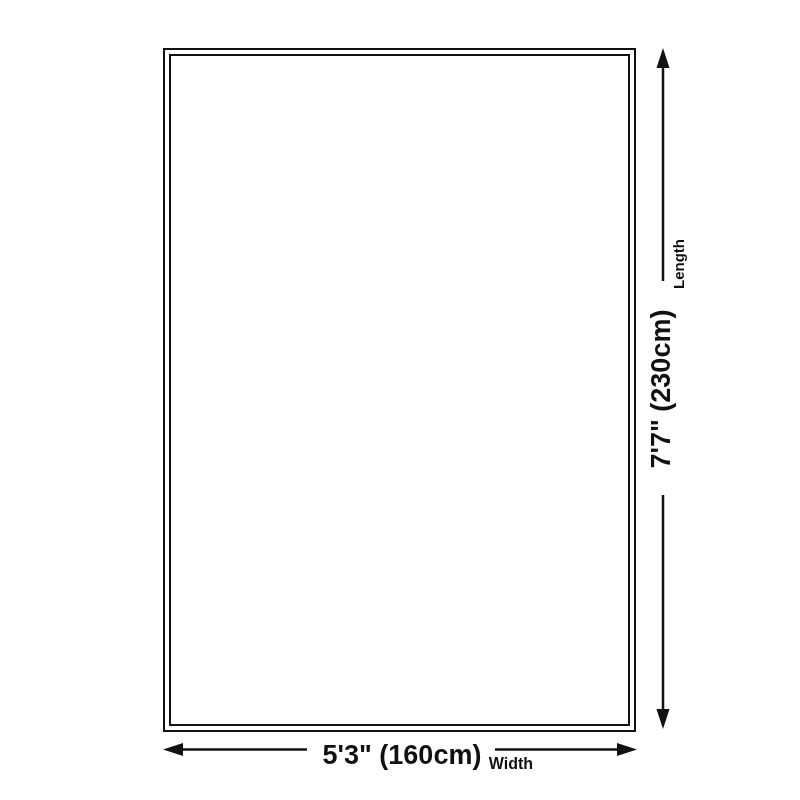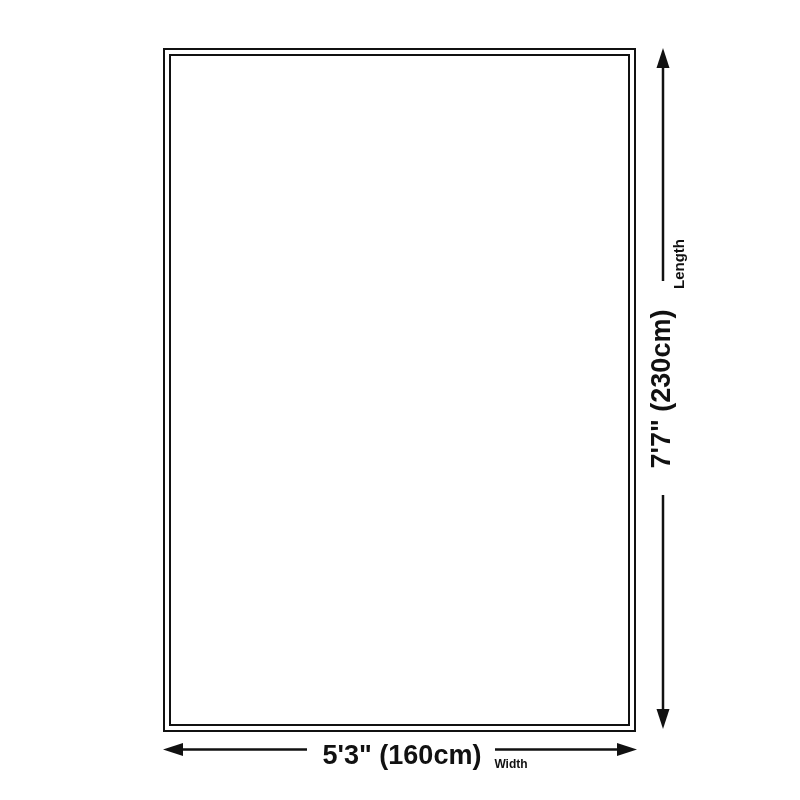--- a/index.html
+++ b/index.html
@@ -59,21 +59,21 @@
   }
   .h-value {
     left: 402px;
     top: 755px;
     font-size: 27px;
     transform: translate(-50%, -50%);
   }
   .h-label {
     left: 511px;
     top: 764px;
-    font-size: 12px;
+    font-size: 16px;
     transform: translate(-50%, -50%);
   }
 </style>
 </head>
 <body>
 
 <div class="canvas">
 
   <div class="rug-outline">
     <div class="rug-inner"></div>

